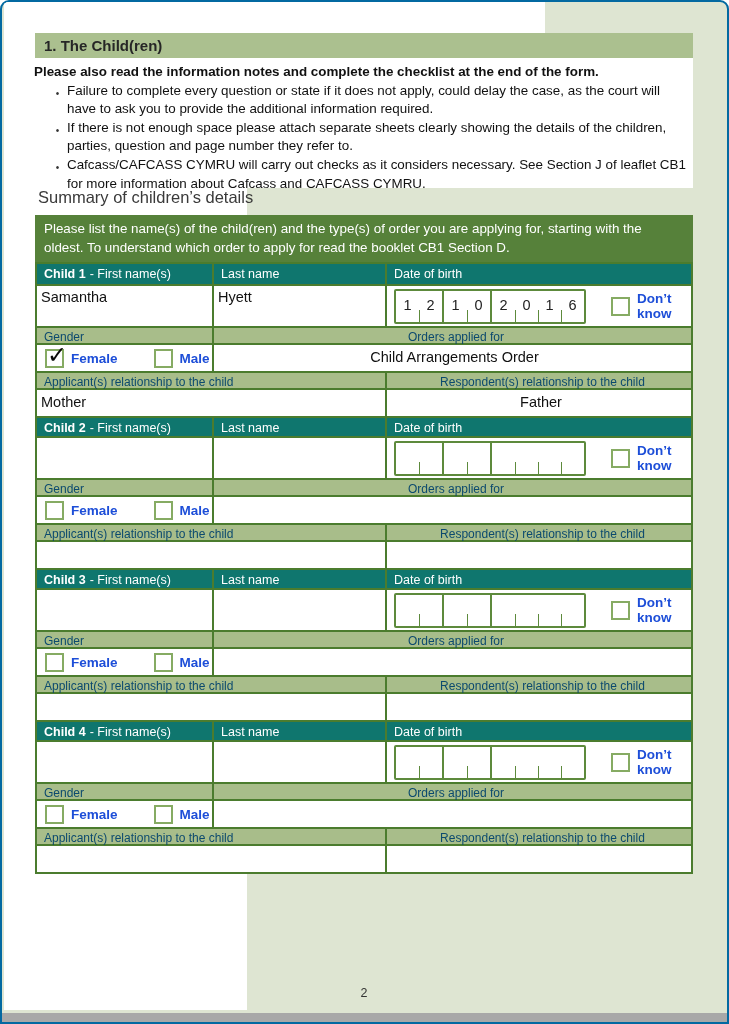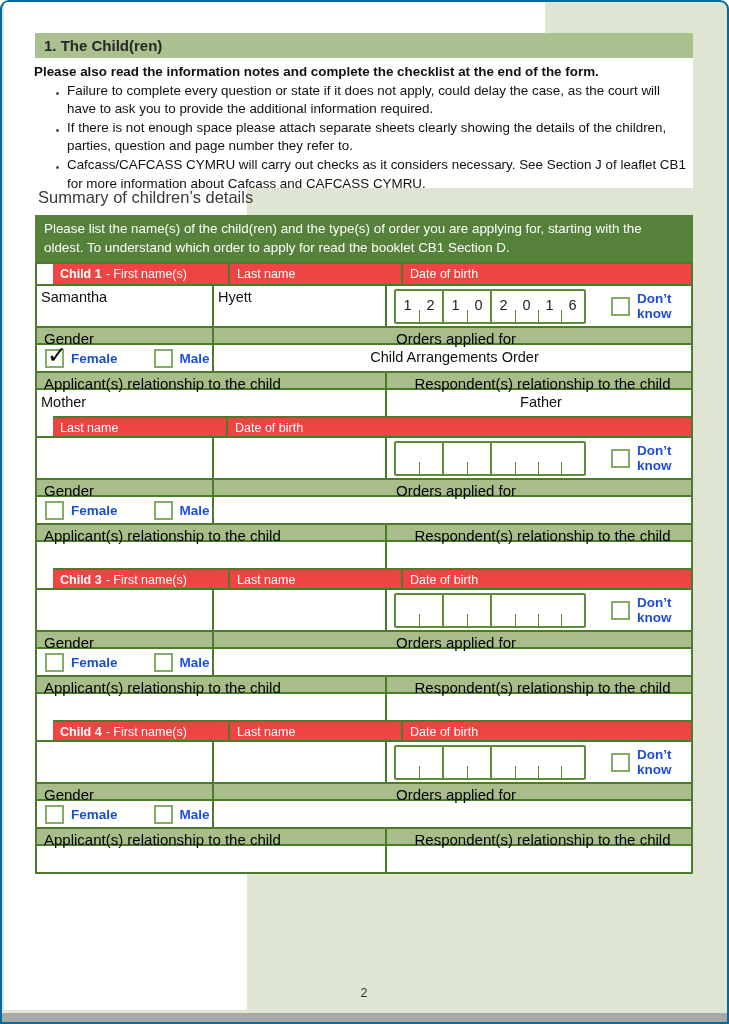--- a/index.html
+++ b/index.html
@@ -29,25 +29,25 @@
   .row{display:flex;box-sizing:border-box;}
   .row + .row, .child-block + .child-block .row:first-child{border-top:2px solid #4b7c2e;}
   .cell{box-sizing:border-box;}
   .cell + .cell{border-left:2px solid #4b7c2e;}
   .c1{width:175px;flex:none;}
   .c2{width:173px;flex:none;}
   .c3{flex:1;}
   .cwide{flex:1;text-align:center;}
   .chalf{width:348px;flex:none;}
 
-  .head-row{height:20px;background:#ef4444;color:#fff;font-size:12.5px;margin-left:16px;}
+  .head-row{height:20px;background:#0f766e;color:#fff;font-size:12.5px;}
   .head-row .cell{padding:3px 0 0 7px;}
   .head-row b{font-weight:700;}
   .head-row .sfx{margin-left:4px;font-weight:400;}
-  .sub-row{height:17px;background:#a8bd8a;color:#000000;font-size:15px;}
+  .sub-row{height:17px;background:#a8bd8a;color:#0c4a6e;font-size:12px;}
   .sub-row .cell{padding:2px 0 0 7px;}
 
   .name-row{height:42px;background:#fff;}
   .input-cell{font-size:14.5px;padding:3px 0 10px 4px;color:#111;}
   .dob-cell{display:flex;align-items:center;padding-left:7px;}
 
   .dob-box{display:flex;height:31px;border:2px solid #5d8a3c;border-radius:2px;background:#fff;}
   .dg{display:flex;}
   .dg + .dg{border-left:2px solid #5d8a3c;}
   .dd{width:23px;text-align:center;font-size:14.5px;line-height:28px;color:#222;position:relative;}
@@ -151,20 +151,21 @@
         <div class="cell cwide">Respondent(s) relationship to the child</div>
       </div>
       <div class="row rel-row">
         <div class="cell chalf rel-cell">Mother</div>
         <div class="cell cwide rel-cell">Father</div>
       </div>
     </div>
 
     <div class="child-block">
       <div class="row head-row">
+        <div class="cell c1"><b>Child 2</b><span class="sfx">- First name(s)</span></div>
         <div class="cell c2">Last name</div>
         <div class="cell c3">Date of birth</div>
       </div>
       <div class="row name-row">
         <div class="cell c1 input-cell"></div>
         <div class="cell c2 input-cell"></div>
         <div class="cell c3 dob-cell">
           <div class="dob-box">
             <div class="dg">
                 <span class="dd tk"></span>

